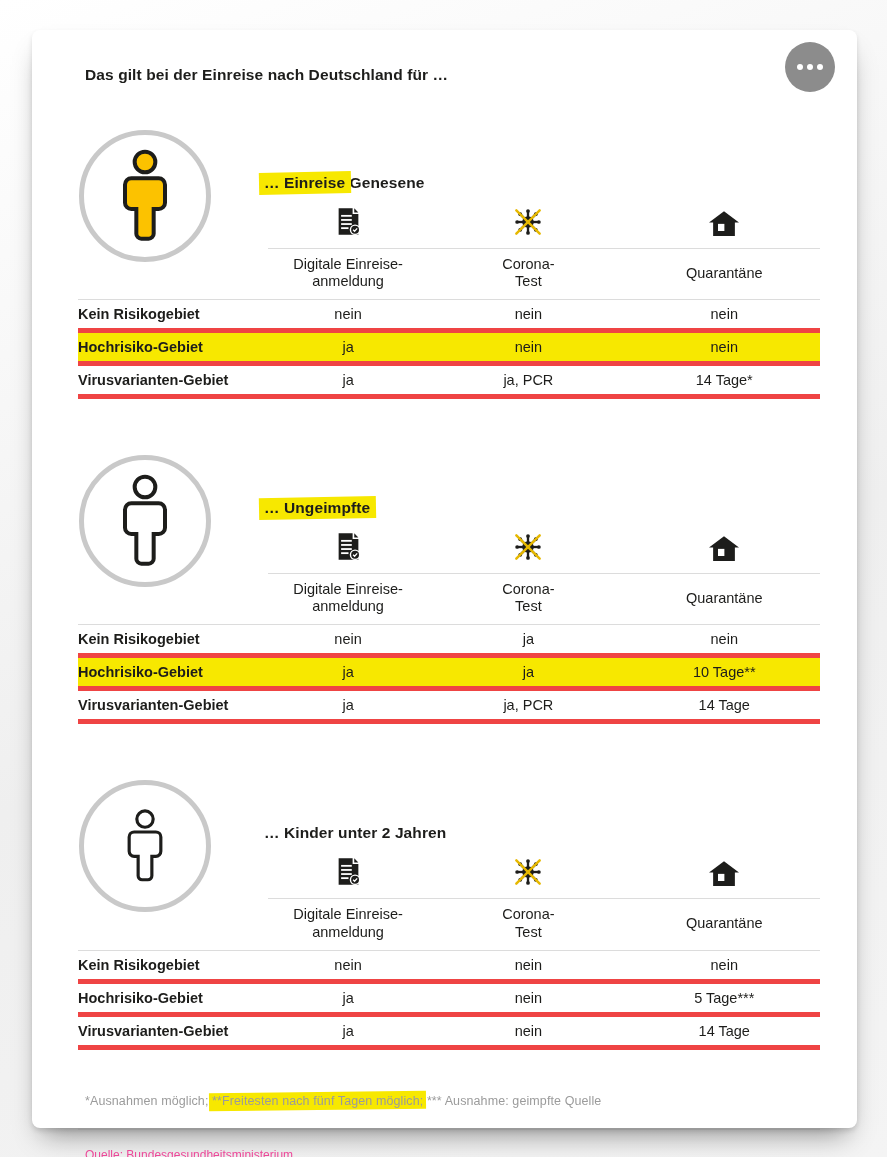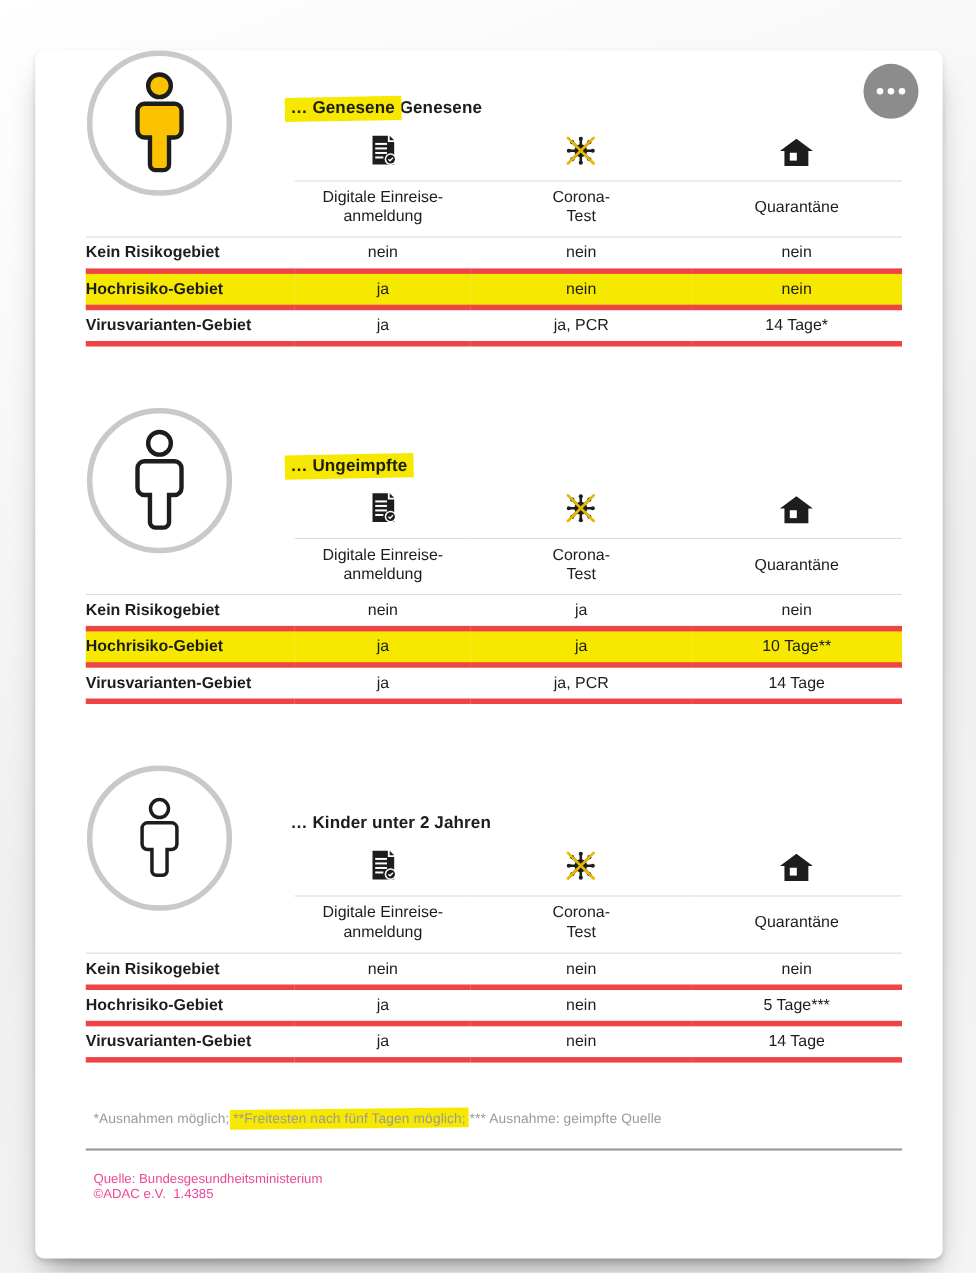--- a/index.html
+++ b/index.html
@@ -106,29 +106,30 @@
 
 <div class="card">
 
   <button class="menu-btn" aria-label="more options">
     <span class="dot"></span>
     <span class="dot"></span>
     <span class="dot"></span>
   </button>
 
   <div class="content">
+    <h1 class="title">Das gilt bei der Einreise nach Deutschland für …</h1>
 
     <section class="section s1">
       <div class="avatar">
         <svg class="person-svg person-filled" width="76" height="96" viewBox="0 0 110 144">
           <circle cx="55" cy="21" r="15.5"></circle>
           <path d="M34.5 45.5 h41 a9.5 9.5 0 0 1 9.5 9.5 v27 a9.5 9.5 0 0 1 -9.5 9.5 h-7.5 v37 a7.5 7.5 0 0 1 -7.5 7.5 h-11 a7.5 7.5 0 0 1 -7.5 -7.5 v-37 h-7.5 a9.5 9.5 0 0 1 -9.5 -9.5 v-27 a9.5 9.5 0 0 1 9.5 -9.5 z"></path>
         </svg>
       </div>
-      <h2 class="section-heading"><span class="marker">… Genesene</span><span>/Genesene</span></h2>
+      <h2 class="section-heading"><span class="marker">… Einreise</span><span>/Genesene</span></h2>
 
       <table class="rules-table">
         <colgroup>
             <col class="c-label">
             <col class="c-reg">
             <col class="c-test">
             <col class="c-quar">
           </colgroup>
         <tbody>
           <tr class="icons-row">

